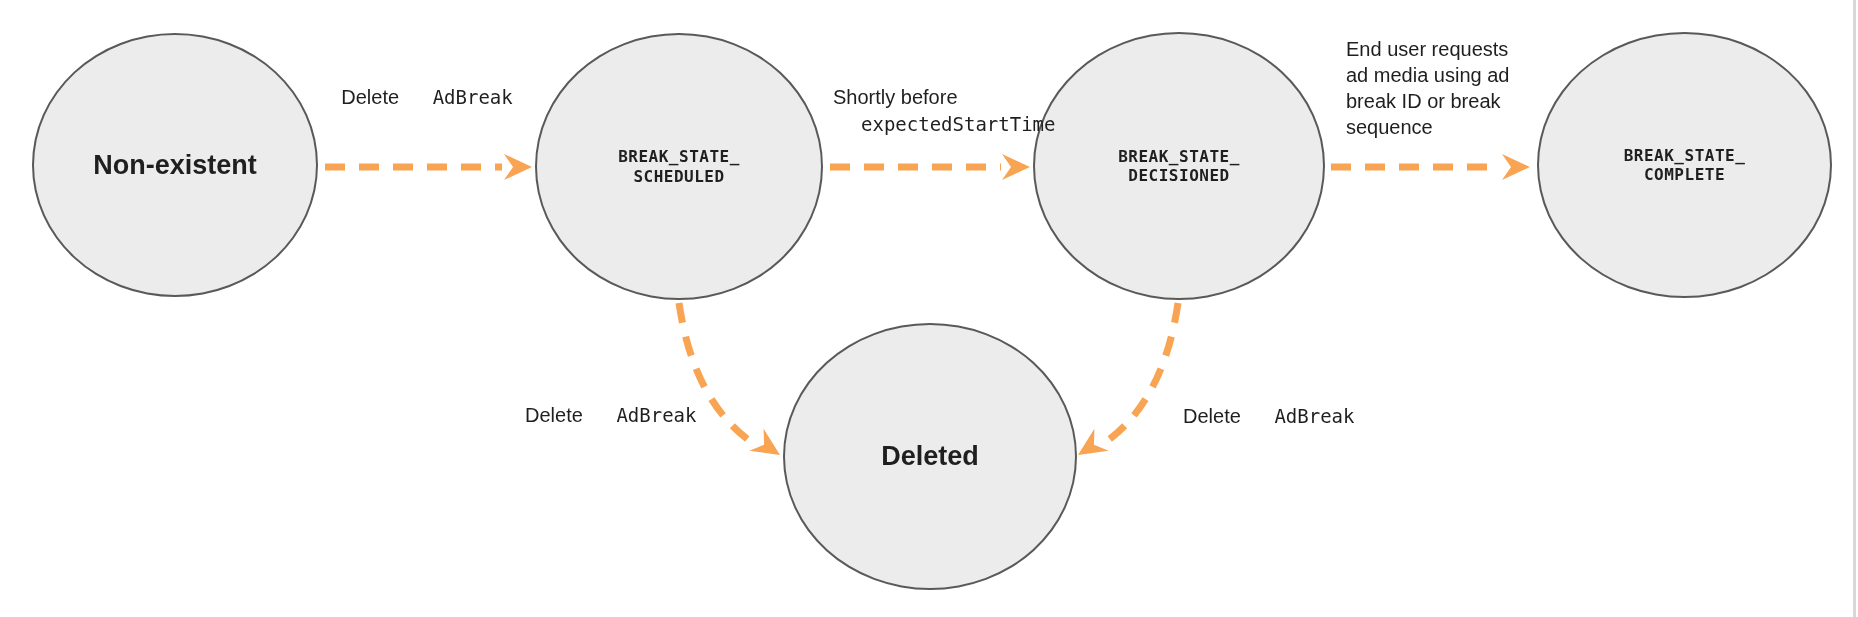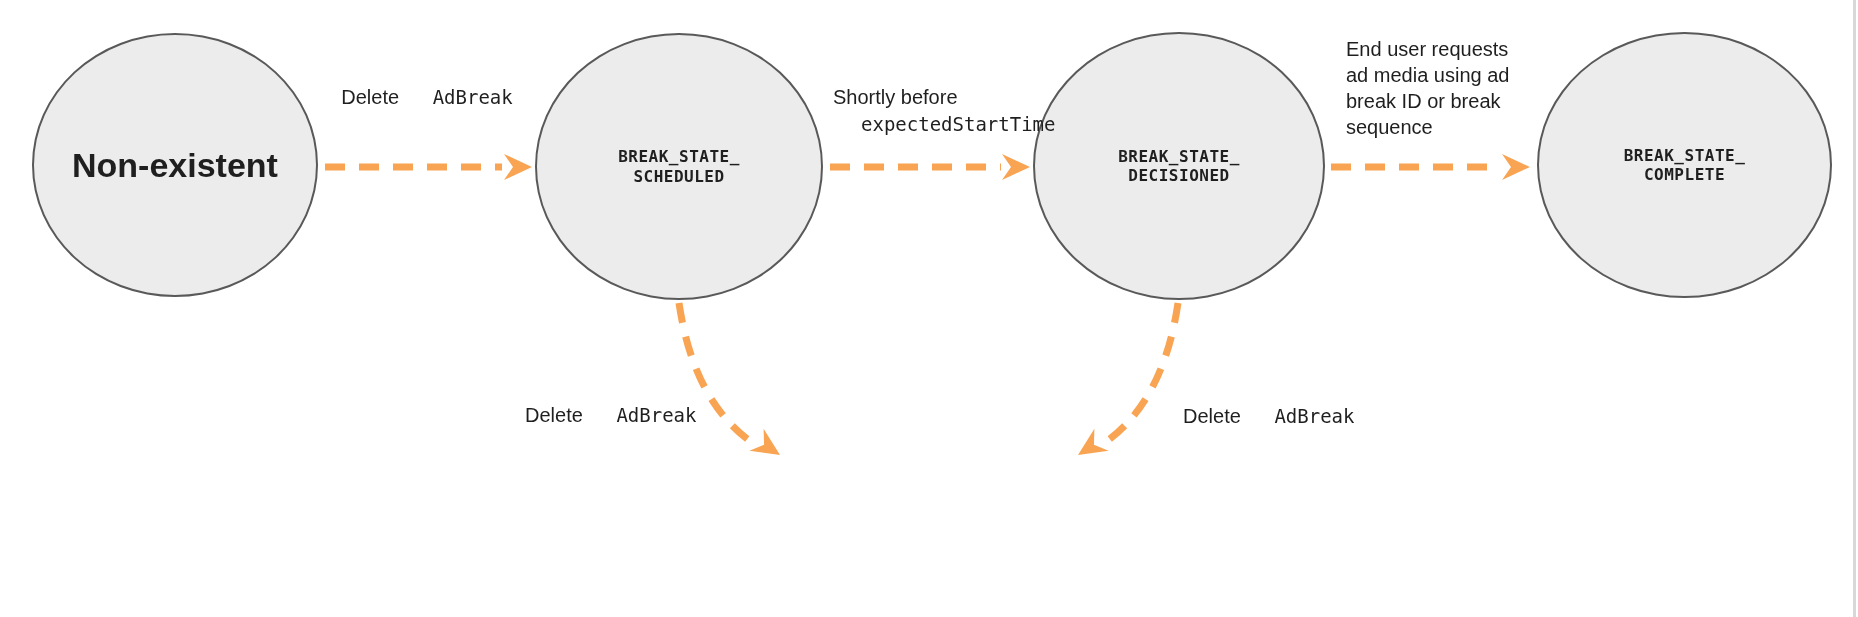--- a/index.html
+++ b/index.html
@@ -30,21 +30,21 @@
     position:absolute;
     background:var(--node-fill);
     border:2.5px solid var(--node-border);
     border-radius:50%;
     display:flex;align-items:center;justify-content:center;
     text-align:center;
     box-sizing:border-box;
   }
   .node-label-sans{
     font-family:"Liberation Sans", sans-serif;
-    font-weight:700;font-size:34px;
+    font-weight:700;font-size:27px;
     white-space:pre-line;
   }
   .node-label-mono{
     font-family:"DejaVu Sans Mono", monospace;
     font-weight:700;font-size:16px;line-height:1.2;
     white-space:pre-line;letter-spacing:.5px;
   }
   .edge-label{
     position:absolute;
     font-size:20px;line-height:27px;
@@ -104,20 +104,23 @@
   <div class="node" style="left:1033px;top:32px;width:292px;height:268px;">
     <span class="node-label-mono">BREAK_STATE_
 DECISIONED</span>
   </div>
 
   <div class="node" style="left:1537px;top:32px;width:295px;height:266px;">
     <span class="node-label-mono">BREAK_STATE_
 COMPLETE</span>
   </div>
 
+  <div class="node" style="left:783px;top:323px;width:294px;height:267px;">
+    <span class="node-label-sans">Deleted</span>
+  </div>
 
   <div class="edge-label center" style="left:427px;top:84px;">
     <span class="sans">Delete </span><span class="mono">AdBreak</span>
   </div>
 
   <div class="edge-label" style="left:833px;top:84px;">
     <div class="sans">Shortly before</div>
     <div class="mono">expectedStartTime</div>
   </div>
 

